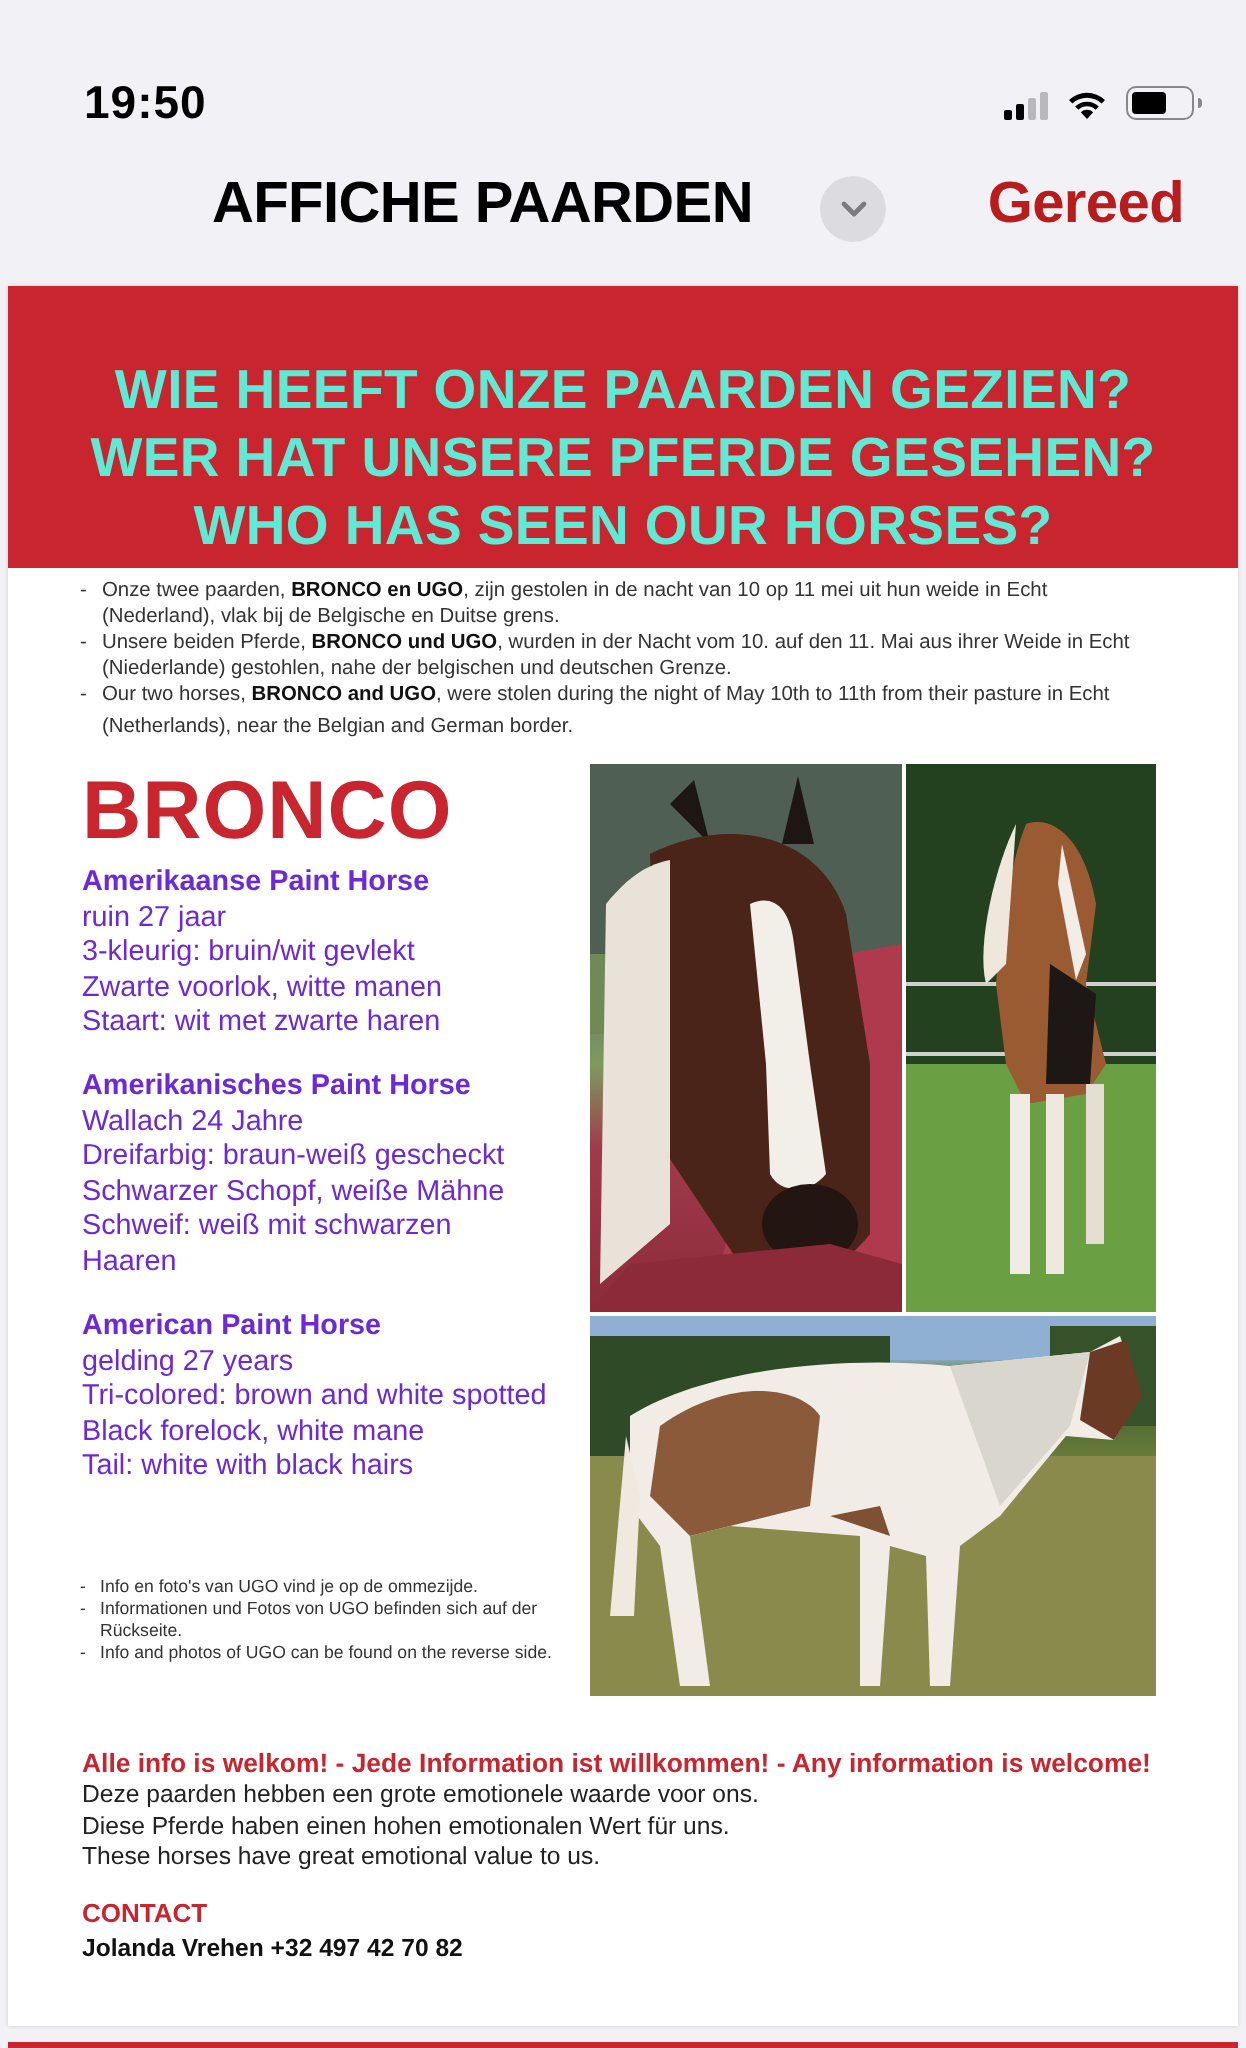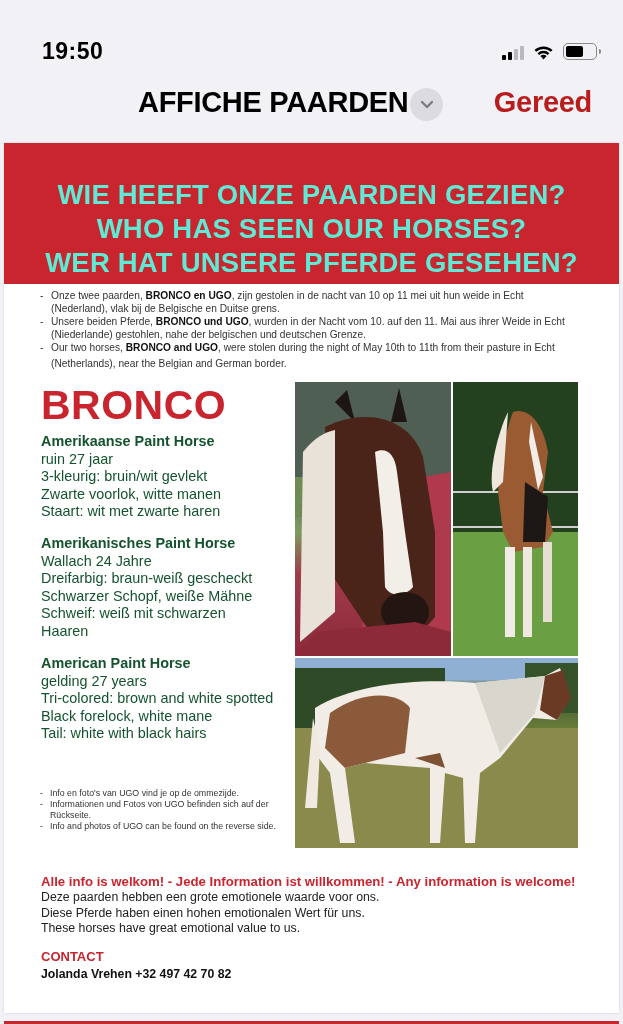--- a/index.html
+++ b/index.html
@@ -12,39 +12,39 @@
   .status-icons { position: absolute; right: 26px; top: 27px; display: flex; align-items: center; gap: 9px; }
   .signal { display: flex; align-items: flex-end; gap: 2px; height: 16px; }
   .signal span { width: 4px; border-radius: 1px; background: #000; }
   .signal span.dim { background: #b8b8bd; }
   .battery { width: 34px; height: 17px; border: 1.6px solid #888; border-radius: 5px; position: relative; padding: 2px; }
   .battery .level { width: 60%; height: 100%; background: #000; border-radius: 2px; }
   .battery::after { content: ""; position: absolute; right: -5px; top: 5px; width: 2.5px; height: 5px; background: #888; border-radius: 0 2px 2px 0; }
 
   
   .nav-bar { position: absolute; left: 0; top: 70px; width: 623px; height: 66px; }
-  .nav-title { position: absolute; left: 106px; top: 16px; font-size: 29px; font-weight: 700; color: #000; letter-spacing: -0.3px; margin-left: 32px; }
+  .nav-title { position: absolute; left: 106px; top: 16px; font-size: 29px; font-weight: 700; color: #000; letter-spacing: -0.3px; }
   .nav-chevron { position: absolute; left: 410px; top: 18px; width: 33px; height: 33px; border-radius: 50%; background: #dcdce0; display: flex; align-items: center; justify-content: center; }
   .nav-done { position: absolute; right: 31px; top: 16px; font-size: 29px; font-weight: 700; color: #b91c1c; letter-spacing: -0.3px; }
 
   
   .doc { position: absolute; left: 4px; top: 143px; width: 615px; height: 870px; background: #fff; box-shadow: 0 0 2px rgba(0,0,0,0.15); overflow: hidden; }
   .banner { width: 100%; height: 141px; background: #c8252f; color: #5eead4; text-align: center; padding-top: 35px; }
   .banner div { font-size: 27.5px; font-weight: 700; line-height: 34px; letter-spacing: 0.2px; }
 
   .intro { padding: 5px 30px 0 36px; }
   .intro li { list-style: none; font-size: 10.2px; color: #333; line-height: 13px; position: relative; padding-left: 11px; margin-bottom: 0px; }
   .intro li::before { content: "-"; position: absolute; left: 0; top: 0; }
   .intro li b { color: #111; }
   .intro li .line2 { display: block; }
   .intro li.last .line2 { margin-top: 3px; }
 
   .main { position: relative; height: 480px; }
   .horse-name { position: absolute; left: 37px; top: 12px; font-size: 41px; font-weight: 700; color: #c8252f; letter-spacing: 0.5px; }
-  .desc { position: absolute; left: 37px; width: 250px; font-size: 14.4px; color: #14532d; line-height: 17.5px; }
+  .desc { position: absolute; left: 37px; width: 250px; font-size: 14.4px; color: #6d28d9; line-height: 17.5px; }
   .desc .h { font-weight: 700; }
   .desc-nl { top: 63px; }
   .desc-de { top: 165px; }
   .desc-en { top: 285px; }
   .notes { position: absolute; left: 36px; top: 418px; width: 240px; }
   .notes li { list-style: none; font-size: 8.8px; color: #333; line-height: 11px; position: relative; padding-left: 10px; }
   .notes li::before { content: "-"; position: absolute; left: 0; }
 
   .photos { position: absolute; left: 291px; top: 12px; width: 283px; }
   .photo { position: absolute; overflow: hidden; }
@@ -90,22 +90,22 @@
     <svg width="14" height="9" viewBox="0 0 14 9">
       <path d="M2 2 L7 7 L12 2" stroke="#7b7b80" stroke-width="2.4" fill="none" stroke-linecap="round" stroke-linejoin="round"></path>
     </svg>
   </div>
   <div class="nav-done">Gereed</div>
 </div>
 
 <div class="doc">
   <div class="banner">
     <div>WIE HEEFT ONZE PAARDEN GEZIEN?</div>
+    <div>WER HAT UNSERE PFERDE GESEHEN?</div>
     <div>WHO HAS SEEN OUR HORSES?</div>
-    <div>WER HAT UNSERE PFERDE GESEHEN?</div>
   </div>
 
   <ul class="intro">
     <li>
       <span>Onze twee paarden, </span><b>BRONCO en UGO</b><span>, zijn gestolen in de nacht van 10 op 11 mei uit hun weide in Echt</span>
       <span class="line2">(Nederland), vlak bij de Belgische en Duitse grens.</span>
     </li>
     <li>
       <span>Unsere beiden Pferde, </span><b>BRONCO und UGO</b><span>, wurden in der Nacht vom 10. auf den 11. Mai aus ihrer Weide in Echt</span>
       <span class="line2">(Niederlande) gestohlen, nahe der belgischen und deutschen Grenze.</span>

